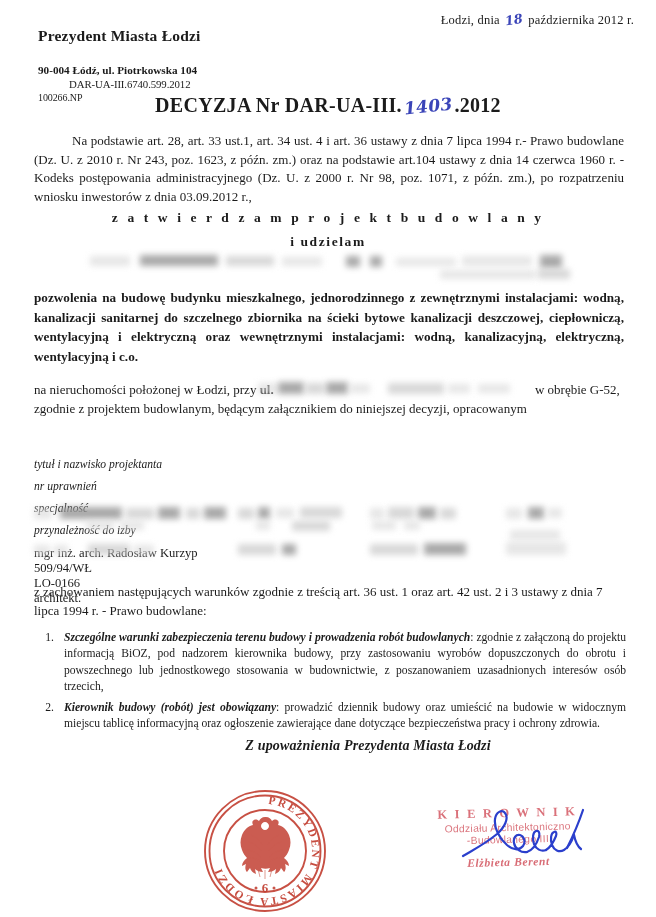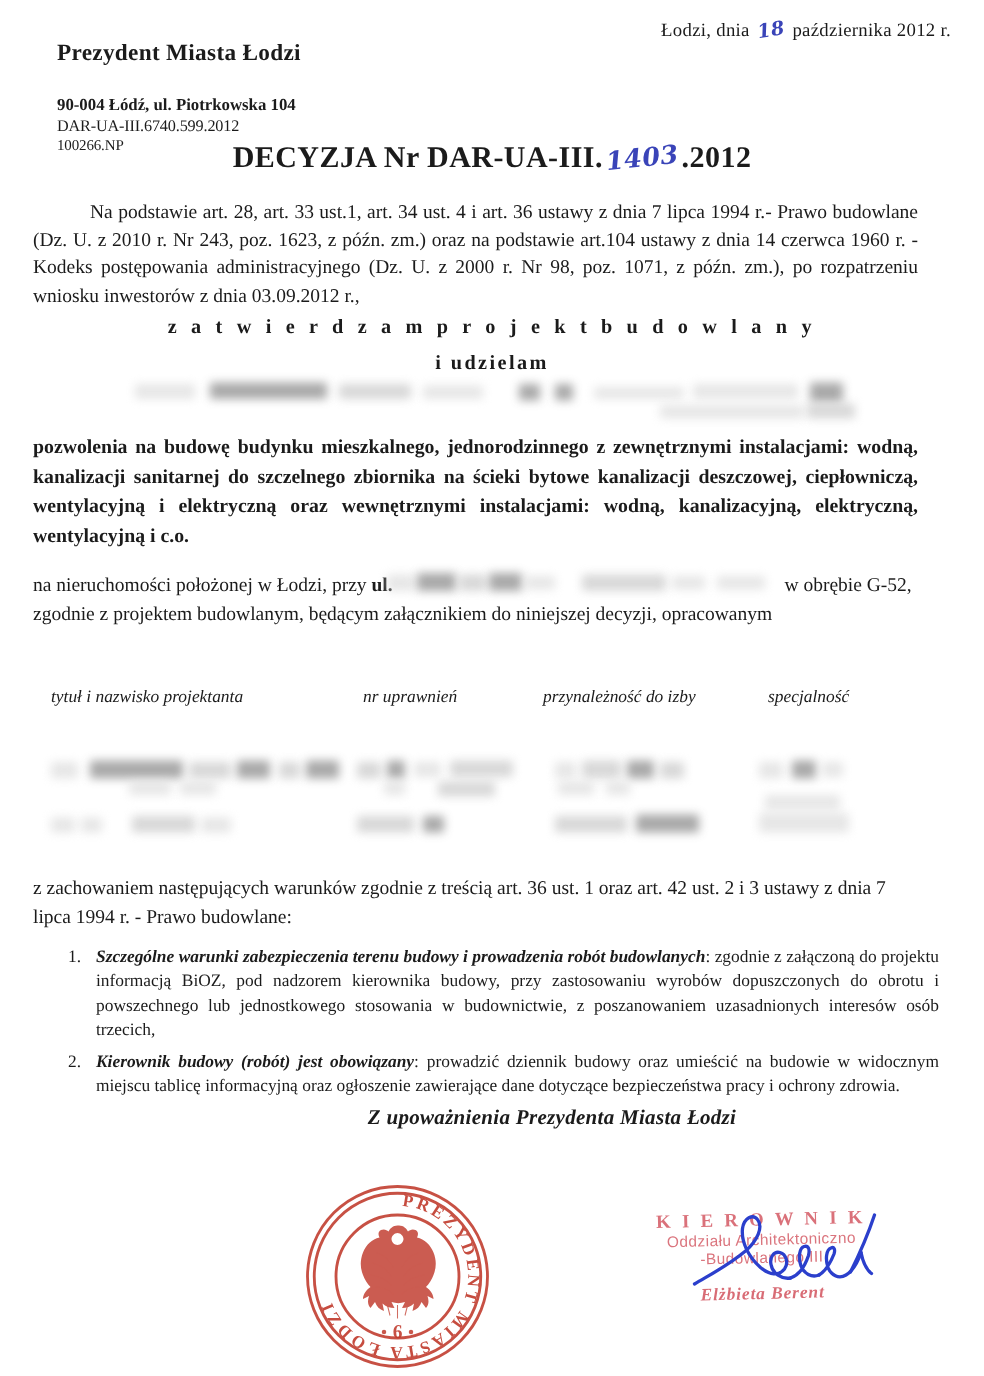--- a/index.html
+++ b/index.html
@@ -53,20 +53,21 @@
   }
   .office-addr {
     font-size: 11.2px;
     font-weight: bold;
     margin-top: 17px;
   }
   .office-ref {
     font-size: 10.8px;
     margin-top: 1px;
     letter-spacing: -0.1px;
+    margin-left: 31px;
   }
   .office-ref2 {
     font-size: 10px;
     letter-spacing: -0.1px;
   }
 
   .doc-title {
     position: absolute;
     top: 94px;
     left: 0;
@@ -77,21 +78,21 @@
     letter-spacing: 0.3px;
   }
   .doc-title .hand-blue {
     font-size: 17px;
     transform: rotate(-6deg);
   }
 
   
   .body-p {
     position: absolute;
-    left: 22px;
+    left: 34px;
     width: 590px;
     font-size: 13px;
     line-height: 1.43;
     text-align: justify;
   }
   .p-basis { top: 132px; text-indent: 38px; }
 
   .centered-spaced {
     position: absolute;
     left: 0;
@@ -126,20 +127,21 @@
   
   .designers {
     position: absolute;
     top: 458px;
     left: 34px;
     width: 590px;
   }
   .designers .row {
     display: flex;
     width: 100%;
+    flex-direction: column;
   }
   .designers .col { flex: 0 0 auto; }
   .c1 { width: 208px; }
   .c2 { width: 120px; }
   .c3 { width: 150px; }
   .c4 { width: 112px; }
   .d-head {
     font-style: italic;
     font-size: 11.6px;
     padding-bottom: 9px;
@@ -303,22 +305,28 @@
     <div class="redact light" style="left:350px; top:384px; width:20px; height:9px;"></div>
     <div class="redact" style="left:388px; top:383px; width:56px; height:11px;"></div>
     <div class="redact light" style="left:448px; top:384px; width:22px; height:9px;"></div>
     <div class="redact light" style="left:478px; top:384px; width:32px; height:9px;"></div>
   </div>
 
   <div class="designers">
     <div class="row">
       <div class="col c1 d-head">tytuł i nazwisko projektanta</div>
       <div class="col c2 d-head">nr uprawnień</div>
+      <div class="col c4 d-head">specjalność</div>
       <div class="col c3 d-head">przynależność do izby</div>
-      <div class="col c4 d-head">specjalność</div>
+    </div>
+    <div class="row">
+      <div class="col c1 d-val">mgr inż. arch. Radosław Kurzyp</div>
+      <div class="col c2 d-val">509/94/WŁ</div>
+      <div class="col c3 d-val">LO-0166</div>
+      <div class="col c4 d-val">architekt.</div>
     </div>
   </div>
 
   <div>
 
     <div class="redact light" style="left:34px;  top:508px; width:18px; height:11px;"></div>
     <div class="redact dark" style="left:60px;  top:507px; width:62px; height:12px;"></div>
     <div class="redact" style="left:126px; top:508px; width:28px; height:11px;"></div>
     <div class="redact dark" style="left:158px; top:507px; width:22px; height:12px;"></div>
     <div class="redact" style="left:186px; top:508px; width:14px; height:11px;"></div>

